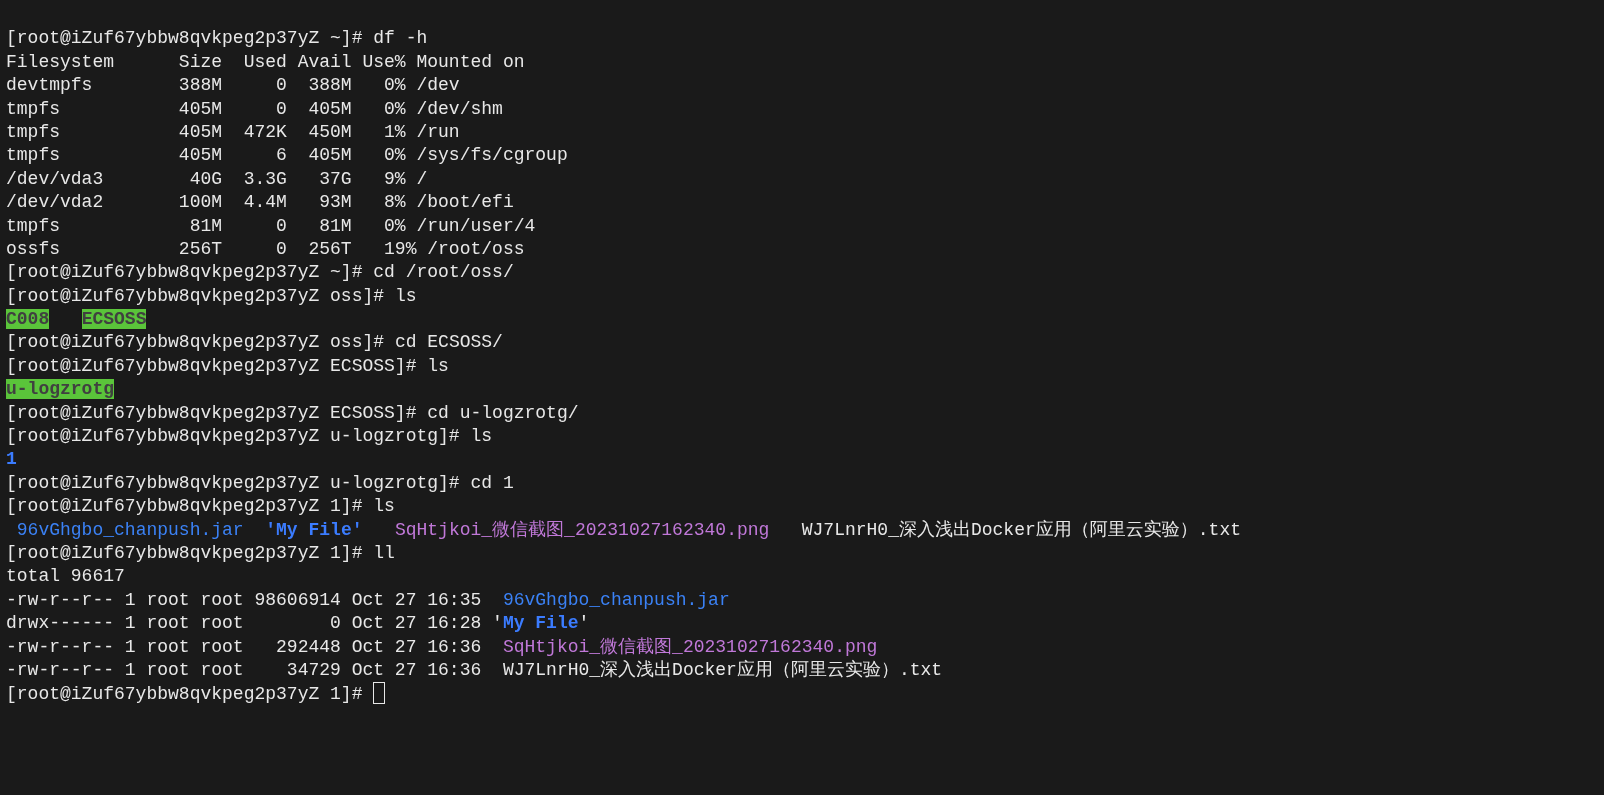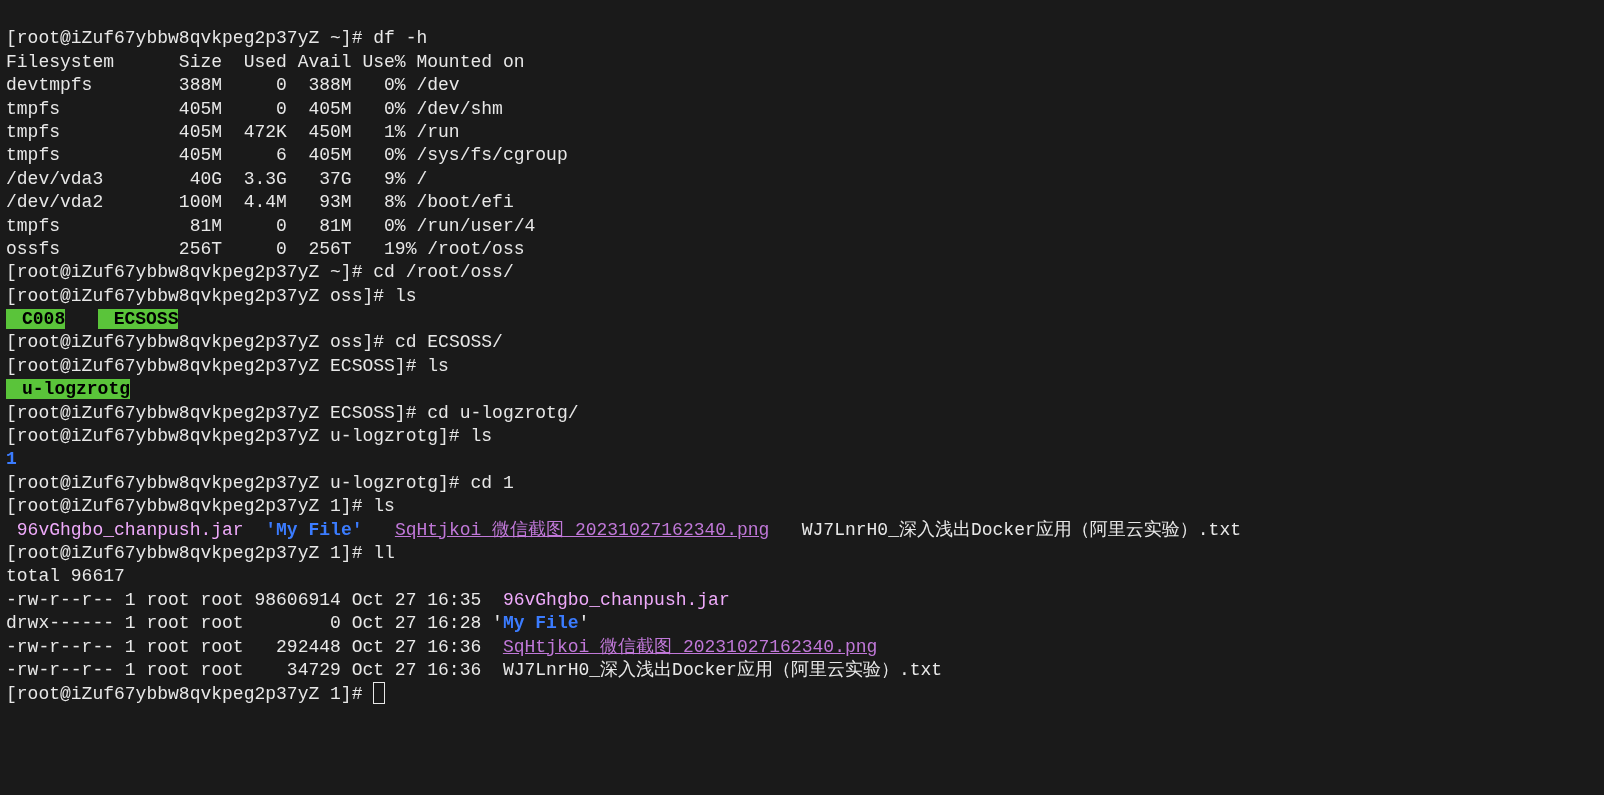--- a/index.html
+++ b/index.html
@@ -13,27 +13,26 @@
     width: 1604px;
     height: 795px;
     overflow: hidden;
   }
   .terminal {
     padding: 4px 6px;
     white-space: pre;
   }
   .hl-dir {
     background: #5ac43a;
-    color: #000000;
+    color: #404040;
     font-weight: bold;
-    padding-left: 16px;
   }
   .blue { color: #3b7cff; font-weight: bold; }
-  .red { color: #f0abfc; }
-  .magenta { color: #c078d8; text-decoration: underline; }
+  .red { color: #3b82f6; }
+  .magenta { color: #c078d8; }
   .quote { color: #e8e8e8; }
   .cursor {
     display: inline-block;
     width: 10px;
     height: 20px;
     border: 1px solid #e8e8e8;
     vertical-align: text-bottom;
   }
 </style>
 </head>

